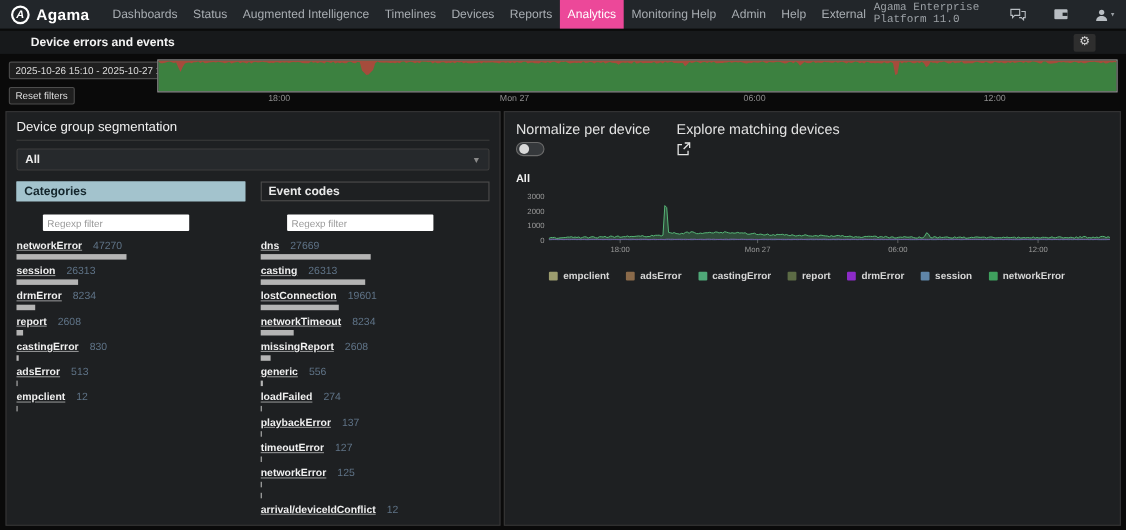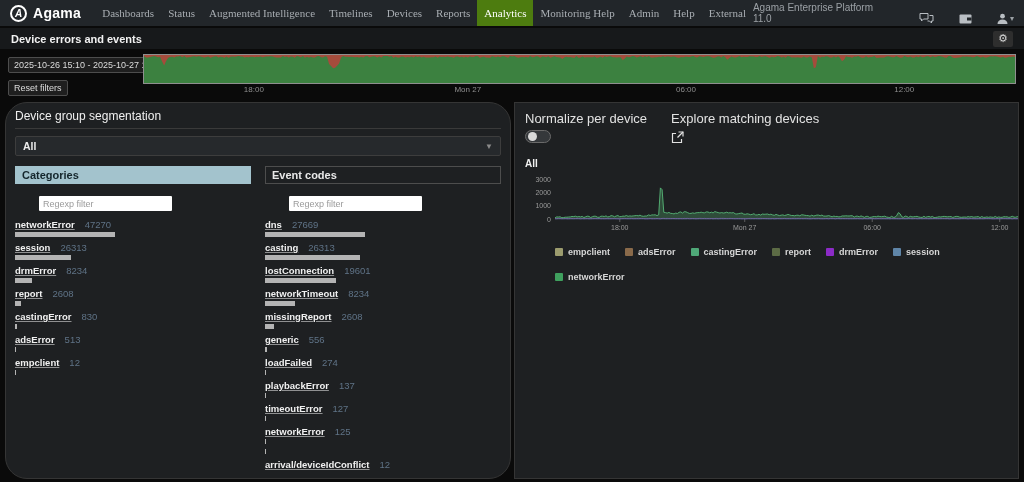--- a/index.html
+++ b/index.html
@@ -6,54 +6,54 @@
   html,body { width:1024px; height:482px; overflow:hidden; background:#0a0a0a;
     font-family:"Liberation Sans","DejaVu Sans",sans-serif; color:#e6e6e6; }
 
   
   .navbar { height:26px; background:#22262a; display:flex; align-items:center; padding:0 10px; }
   .brand { display:flex; align-items:center; gap:6px; margin-right:14px; cursor:pointer; }
   .logo { width:17px; height:17px; border:2px solid #fff; border-radius:50%;
     display:flex; align-items:center; justify-content:center;
     font-size:10px; font-weight:bold; font-style:italic; color:#fff; }
   .brand-name { font-size:14px; font-weight:bold; color:#fff; letter-spacing:.3px; }
-  .nav-items { display:flex; align-items:flex-end; height:100%;font-family:Liberation Serif, serif; }
+  .nav-items { display:flex; align-items:flex-end; height:100%; }
   .nav-item { font-size:11px; color:#a8adb2; padding:0 7px; height:100%; display:flex;
     align-items:center; cursor:pointer; white-space:nowrap; }
-  .nav-item.active { background:#4d7c0f; color:#fff; }
-  .nav-right { margin-left:auto; display:flex; align-items:flex-end; gap:25px; }
+  .nav-item.active { background:#ec4899; color:#fff; }
+  .nav-right { margin-left:auto; display:flex; align-items:center; gap:25px;font-family:Liberation Mono, monospace; }
   .platform-label { font-size:10px; color:#9ba0a5; }
   .nav-icon { display:flex; align-items:center; cursor:pointer; color:#b9bec3; }
   .nav-icon svg { display:block; }
   .user-caret { font-size:8px; color:#9ba0a5; margin-left:2px; }
 
   
   .subheader { margin-top:2px; height:21px; background:#17191b; display:flex;
-    align-items:center; justify-content:space-between; padding:0 11px; }
+    align-items:center; justify-content:space-between; padding:0 28px; }
   .subheader-title { font-size:11px; font-weight:bold; color:#f2f2f2; }
   .gear-btn { width:20px; height:16px; background:#2e2e2e; border-radius:2px;
     display:flex; align-items:center; justify-content:center; cursor:pointer;
     color:#d4d4d4; font-size:11px; line-height:1; }
 
   
   .filter-row { display:flex; padding:5px 8px 2px 8px; gap:8px; }
   .filter-col { width:127px; flex:none; }
   .btn { display:inline-block; background:#1f1f1f; border:1px solid #4d4d4d; border-radius:2px;
     color:#dcdcdc; font-size:9px; padding:2px 5px; cursor:pointer; white-space:nowrap; }
   .reset-btn { margin-top:7px; }
   .strip-wrap { flex:1; }
   .strip-chart { height:30px; border:1px solid #8f8f8f; background:#333; position:relative; cursor:crosshair; }
   .strip-chart svg { width:100%; height:100%; display:block; }
   .strip-axis { position:relative; height:11px; }
   .strip-tick { position:absolute; transform:translateX(-50%); font-size:8px; color:#8f8f8f; top:1px; }
 
   
   .main { display:flex; gap:3px; padding:4px 5px 0 5px; height:381px; }
   .panel { background:#1e2022; border:1px solid #353535; overflow:hidden; }
-  .panel-left { width:506px; flex:none; padding:6px 9px;border-radius:22px; }
+  .panel-left { width:450px; flex:none; padding:6px 9px; }
   .panel-right { flex:1; padding:8px 10px; }
 
   .panel-title { font-size:12px; color:#f0f0f0; padding-bottom:5px; border-bottom:1px solid #3a3a3a;
     margin-bottom:7px; }
   .group-select { background:#26292c; border:1px solid #3d3d3d; border-radius:2px; color:#ececec;
     font-size:10.5px; font-weight:bold; padding:3px 7px; display:flex; align-items:center;
     justify-content:space-between; cursor:pointer; margin-bottom:10px; }
   .select-caret { color:#8a8a8a; font-size:8px; }
 
   .columns { display:flex; gap:14px; }

